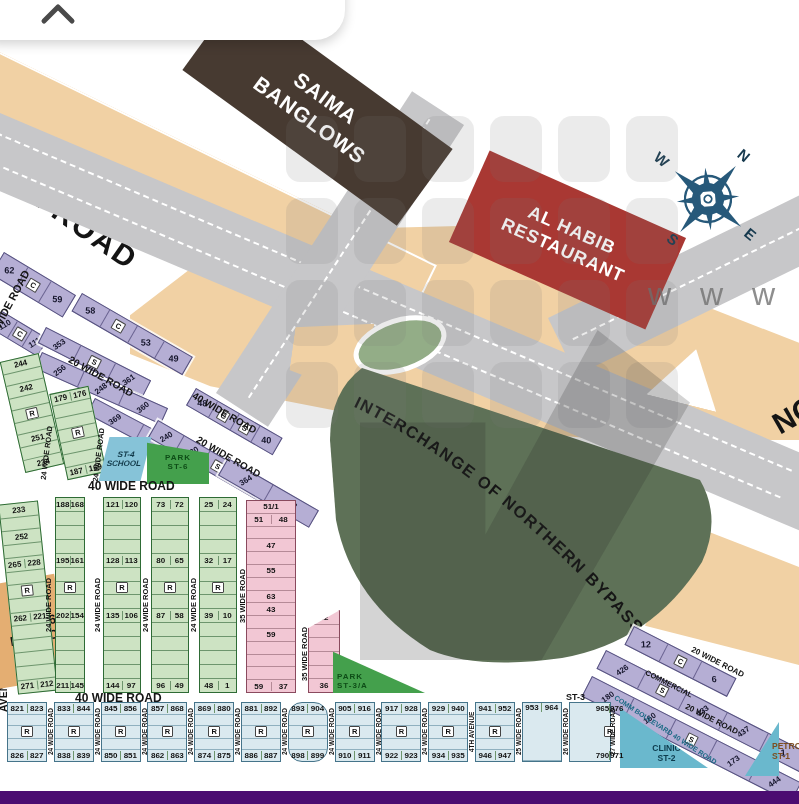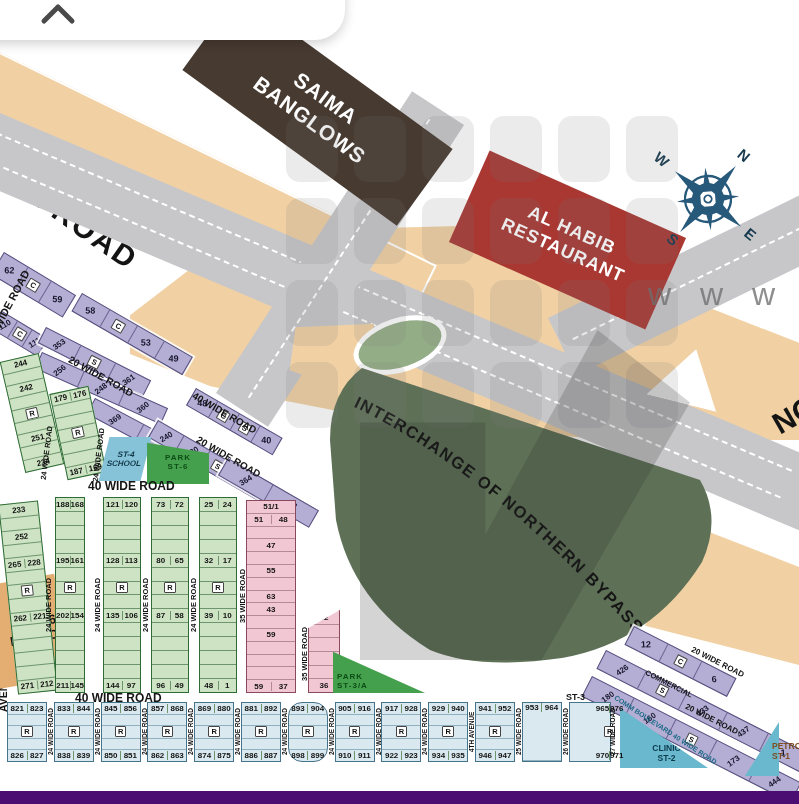--- a/index.html
+++ b/index.html
@@ -862,21 +862,21 @@
           <span class="half"></span>
         </div>
         <div class="brow mid">
           <span class="chip">R</span>
         </div>
         <div class="brow e">
           <span class="half"></span>
           <span class="half"></span>
         </div>
         <div class="brow pair">
-          <span class="half">970</span>
+          <span class="half">790</span>
           <span class="half">971</span>
         </div>
       </div>
       <div class="vsep" style="left: 608.6px;">27 WIDE ROAD</div>
     </div>
 
   <div class="tiles">
       <div class="tile"></div>
       <div class="tile"></div>
       <div class="tile"></div>

